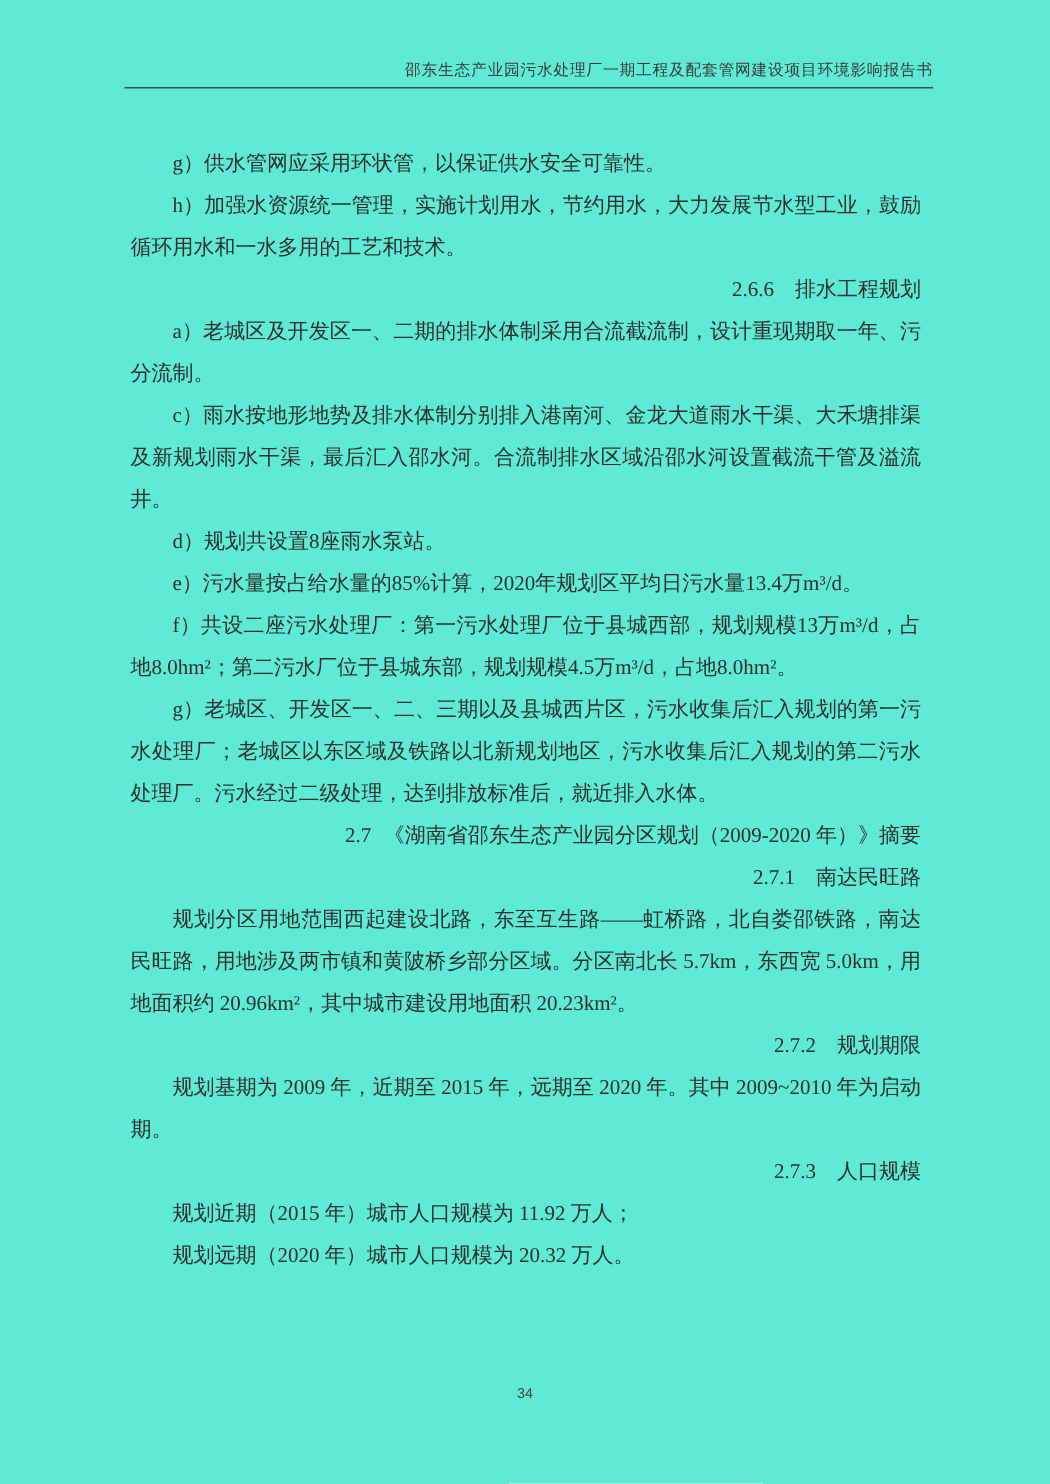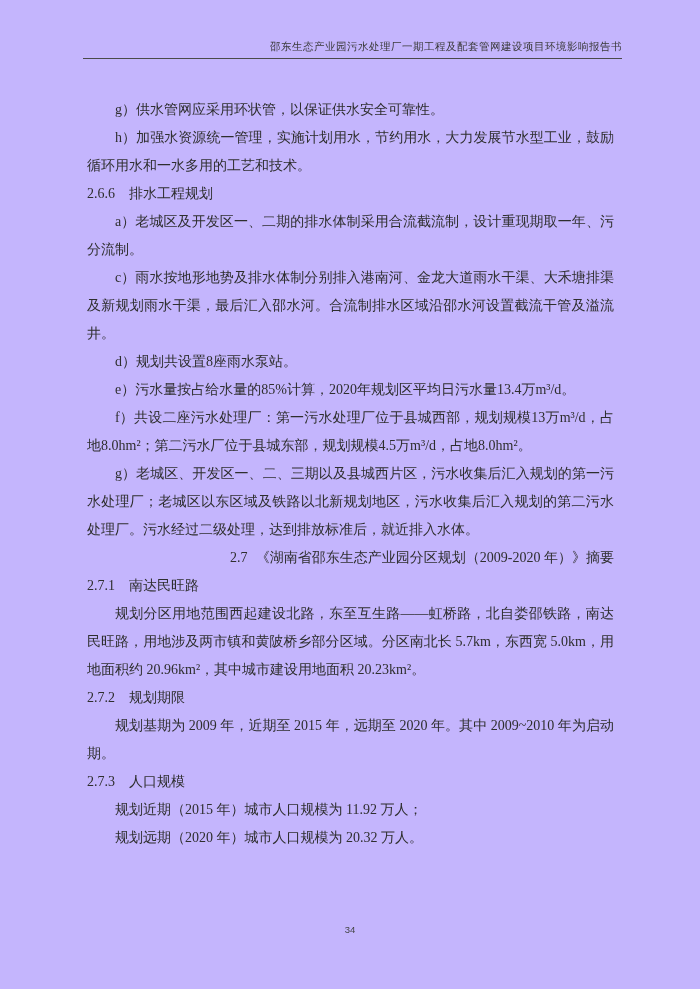--- a/index.html
+++ b/index.html
@@ -5,21 +5,21 @@
   html, body {
     margin: 0;
     padding: 0;
     background: #e9e9e9;
   }
   .page {
     position: relative;
     width: 700px;
     height: 989px;
     margin: 0 auto;
-    background: #c4b5fd;
+    background: #5eead4;
     font-family: "Liberation Serif", "DejaVu Serif", serif;
     color: #2e2e2e;
     overflow: hidden;
     text-decoration: underline;
   }
   .page-header {
     position: absolute;
     left: 83px;
     top: 40px;
     width: 539px;
@@ -43,21 +43,21 @@
   .content p, .content h2, .content h3 {
     margin: 0;
     padding: 0;
     font-weight: normal;
     font-size: 14px;
   }
   .para {
     text-indent: 2em;
   }
   .sec-heading {
-    text-align: left;
+    text-align: right;
   }
   .sec-heading .h-title {
     margin-left: 1em;
   }
   .sec-heading-bold {
     font-weight: bold;
     font-size: 14.5px;
     text-align: right;
   }
   .sec-heading-bold .h-title {

